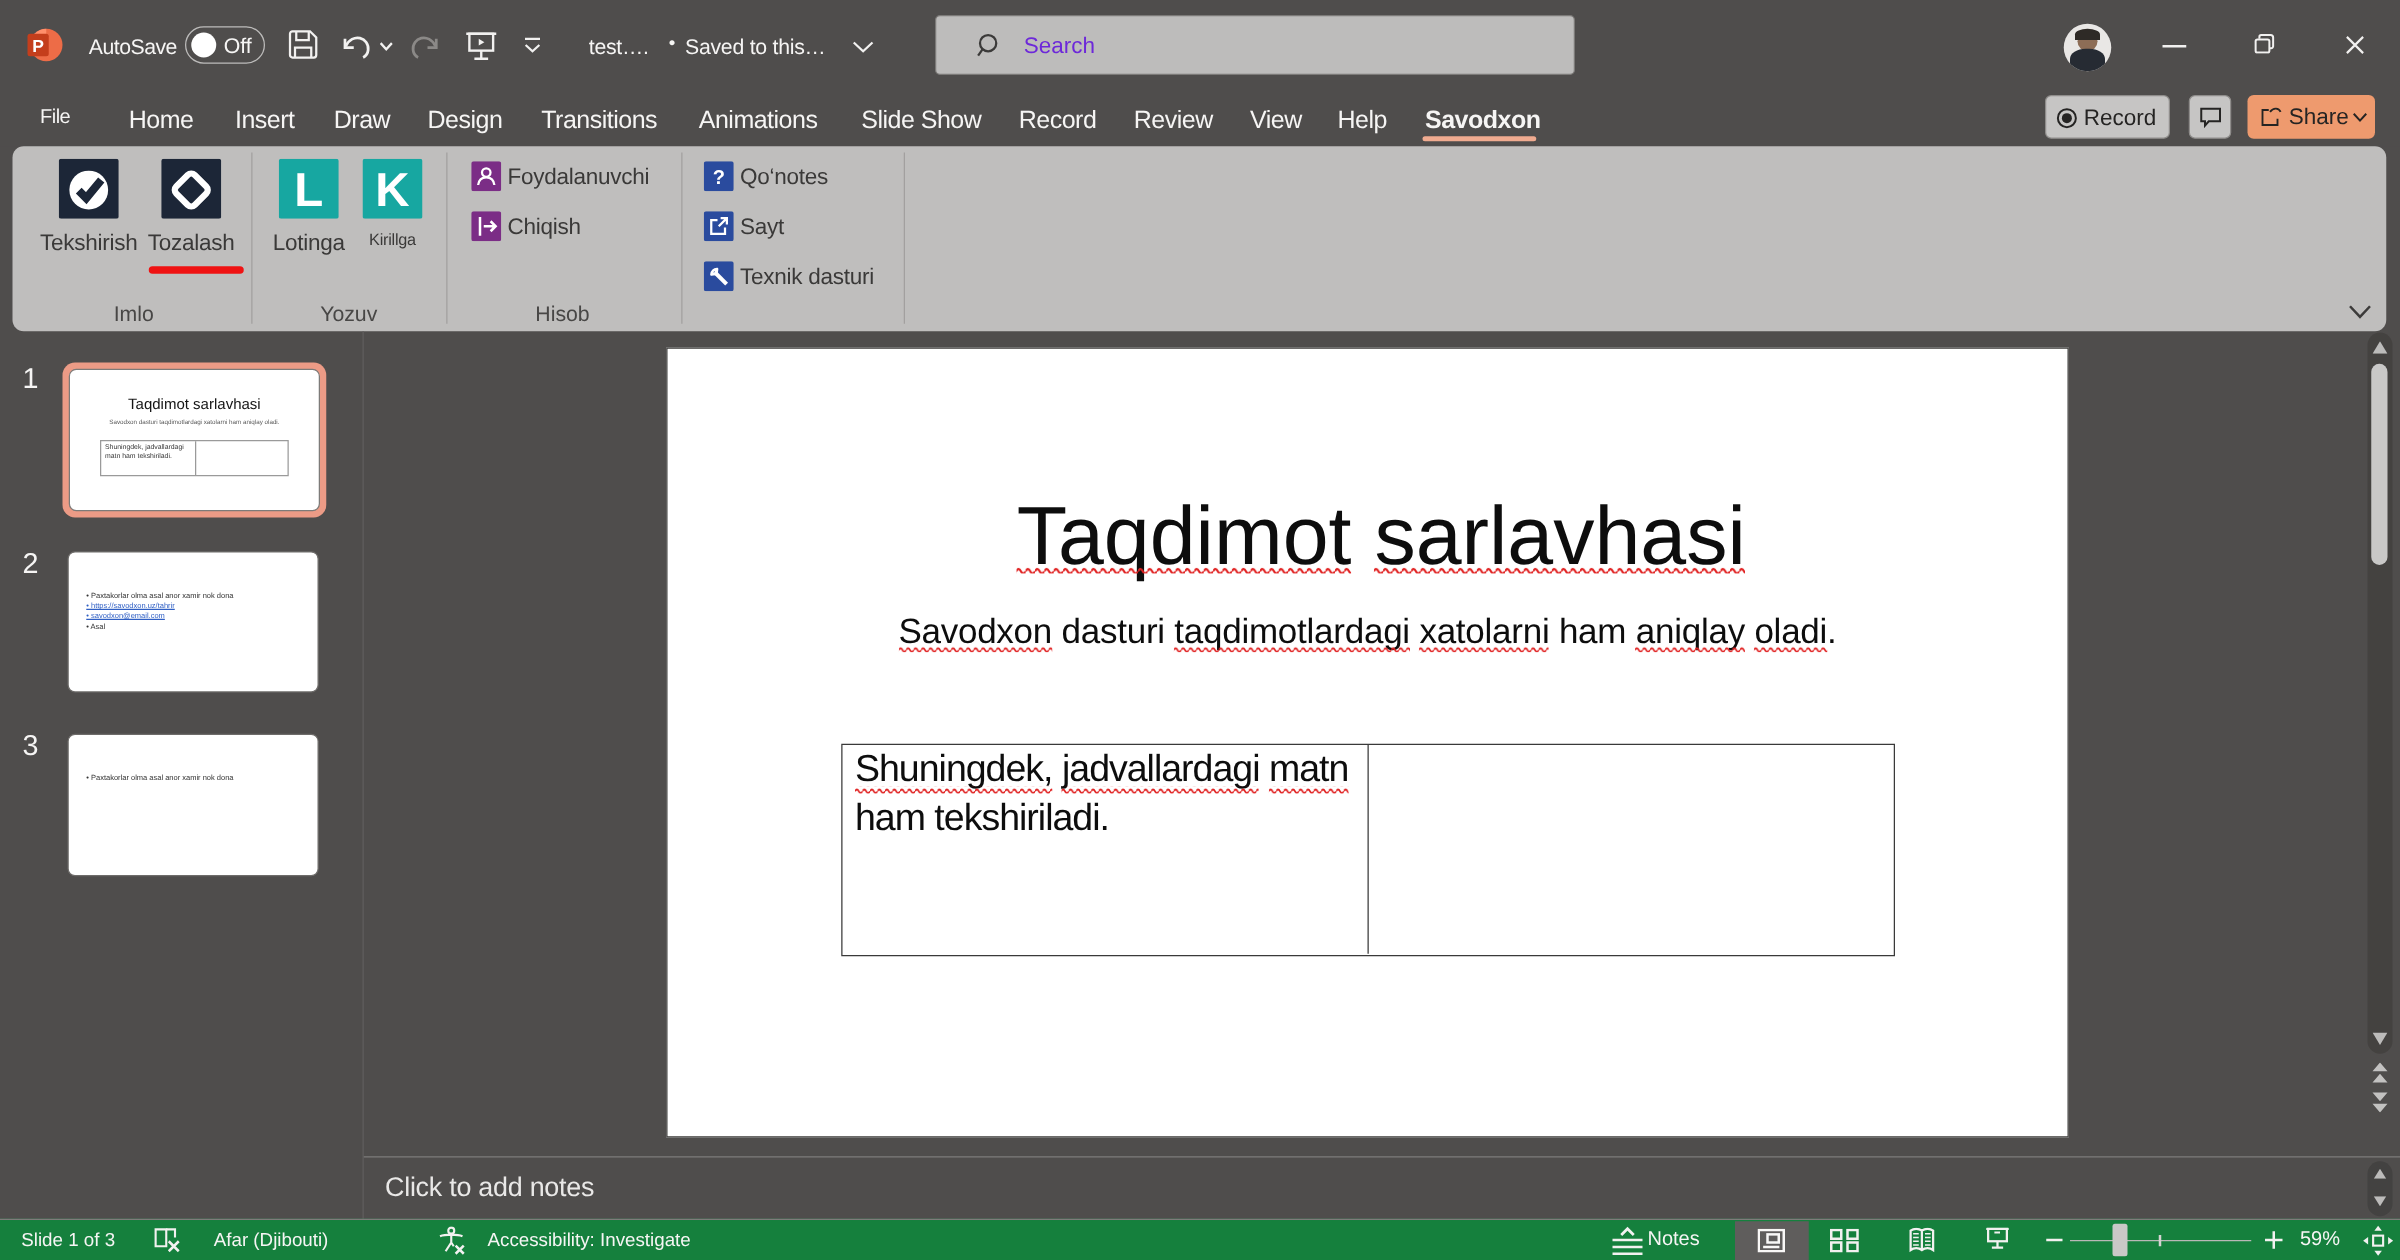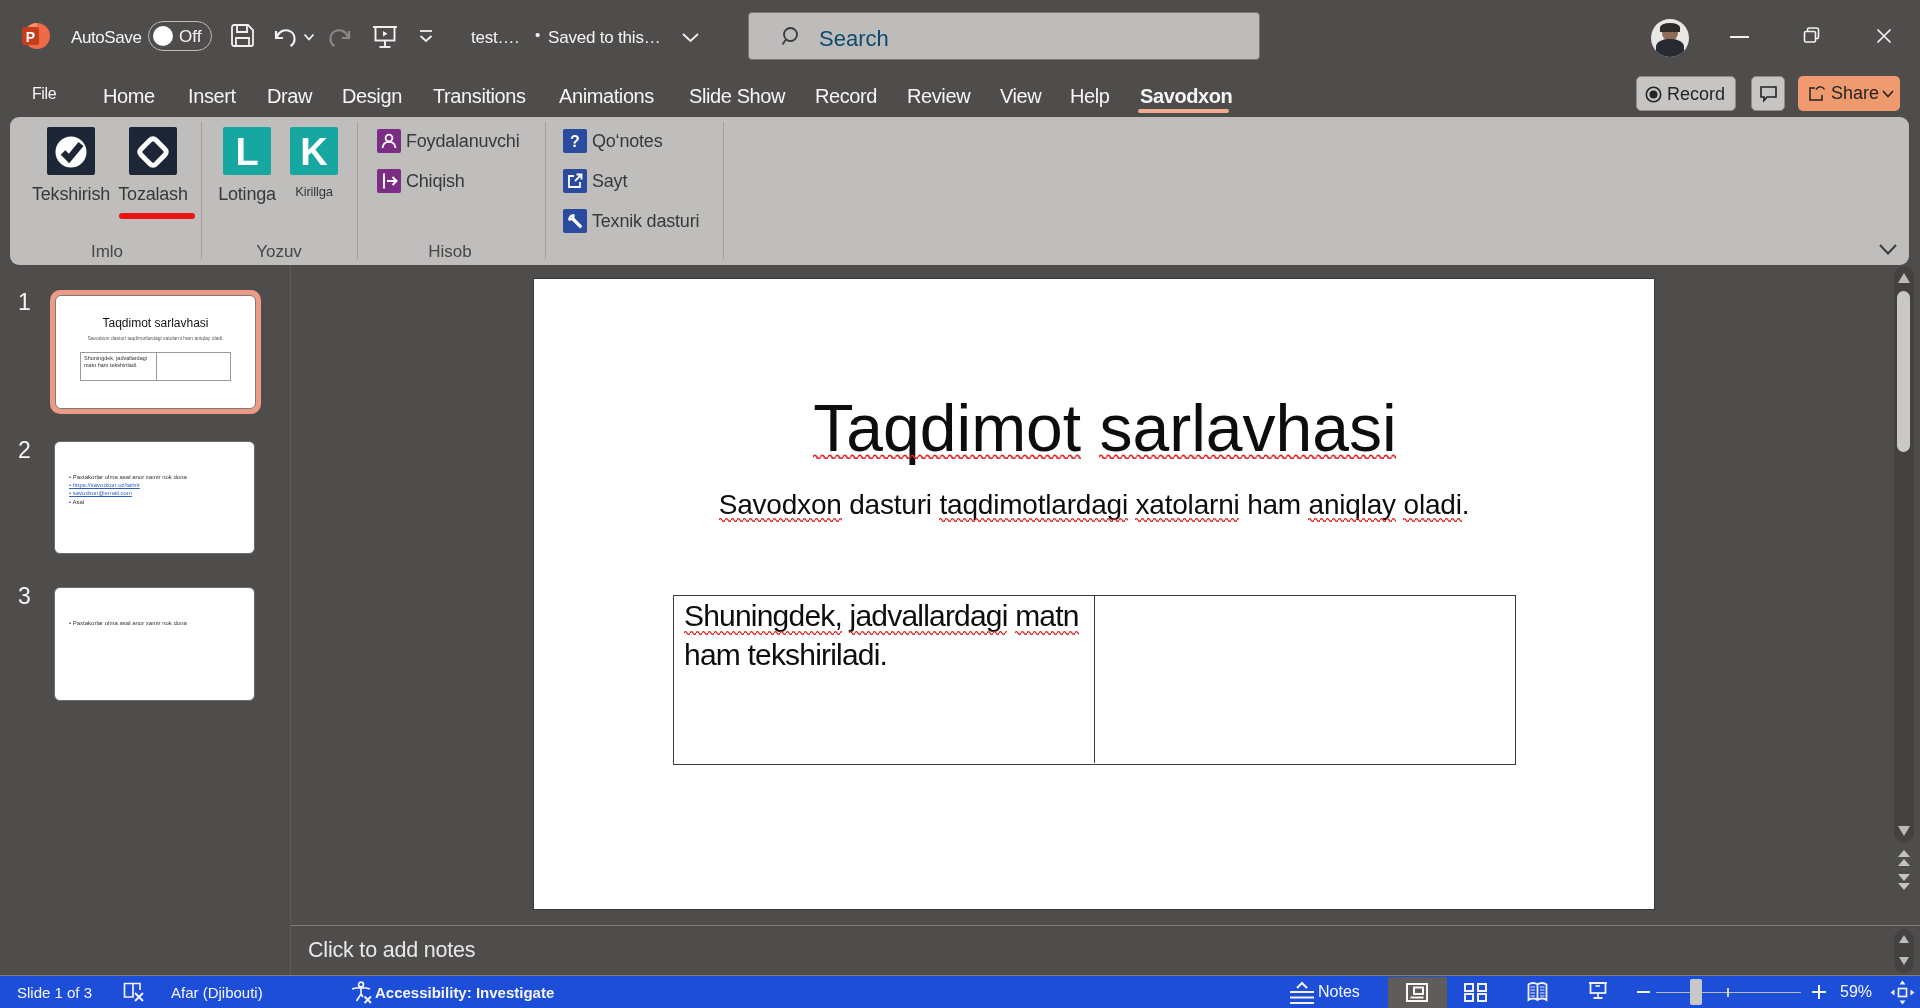--- a/index.html
+++ b/index.html
@@ -61,21 +61,21 @@
   <div class="a white" style="left:548px;top:28px;font-size:17px;letter-spacing:-0.2px">Saved to this…</div>
   <svg class="a" style="left:681px;top:32px" width="19" height="11" viewBox="0 0 19 11" fill="none" stroke="#f2f1f0" stroke-width="1.8">
       <path d="M2 2 L9.5 9 L17 2"></path>
     </svg>
 
   <div class="a" style="left:748px;top:12px;width:512px;height:48px;background:#bdbcbb;border:1px solid #7c7a78;border-radius:4px">
     <svg class="a" style="left:31px;top:12px" width="24" height="24" viewBox="0 0 24 24" fill="none" stroke="#3b3a39" stroke-width="1.8">
       <circle cx="10.5" cy="9.5" r="6.5"></circle>
         <path d="M6 14.5 L2.5 19.5"></path>
     </svg>
-    <div class="a" style="left:70px;top:13px;font-size:22px;color:#0c4a6e">Search</div>
+    <div class="a" style="left:70px;top:13px;font-size:18px;color:#6d28d9">Search</div>
   </div>
 
   <div class="a" style="left:1651px;top:19px;width:38px;height:38px;border-radius:50%;background:#e9e7e5;overflow:hidden">
     <div class="a" style="left:11px;top:6px;width:16px;height:16px;border-radius:50%;background:#8d6d56"></div>
     <div class="a" style="left:9px;top:4px;width:20px;height:9px;border-radius:50% 50% 0 0;background:#2e2a26"></div>
     <div class="a" style="left:5px;top:20px;width:28px;height:18px;border-radius:45% 45% 0 0;background:#262b33"></div>
   </div>
 
   <div class="a" style="left:1730px;top:36px;width:19px;height:2px;background:#f2f1f0"></div>
   <svg class="a" style="left:1803px;top:27px" width="17" height="16" viewBox="0 0 17 16" fill="none" stroke="#f2f1f0" stroke-width="1.6">
@@ -296,34 +296,34 @@
 <div class="a" style="left:291px;top:925px;width:1629px;height:1px;background:#7e7c7b"></div>
 <div class="a" style="left:308px;top:938px;font-size:21.5px;letter-spacing:-0.2px;color:#e9e8e7">Click to add notes</div>
 <div class="a" style="left:1894px;top:929px;width:20px;height:44px;background:#434241;border-radius:10px"></div>
 <svg class="a" style="left:1899px;top:935px" width="10" height="8" viewBox="0 0 10 8">
     <path d="M5 0 L10 8 L0 8 Z" fill="#bcbbba"></path>
   </svg>
 <svg class="a" style="left:1899px;top:957px" width="10" height="8" viewBox="0 0 10 8">
     <path d="M0 0 L10 0 L5 8 Z" fill="#bcbbba"></path>
   </svg>
 
-<div class="a" id="status" style="left:0;top:975px;width:1920px;height:33px;background:#1d4ed8;border-top:1px solid #7e7c7b">
+<div class="a" id="status" style="left:0;top:975px;width:1920px;height:33px;background:#15803d;border-top:1px solid #7e7c7b">
   <div class="a white" style="left:17px;top:8px;font-size:15px">Slide 1 of 3</div>
   <svg class="a" style="left:123px;top:6px" width="23" height="20" viewBox="0 0 23 20" fill="none" stroke="#f2f1f0" stroke-width="1.7">
     <path d="M1.5 1.5 L10 1.5 L10 15 L1.5 15 Z"></path>
     <path d="M10 1.5 L17 1.5 L17 8"></path>
     <path d="M12 11 L20 19 M20 11 L12 19" stroke-width="2"></path>
   </svg>
   <div class="a white" style="left:171px;top:8px;font-size:15px">Afar (Djibouti)</div>
   <svg class="a" style="left:348px;top:5px" width="26" height="23" viewBox="0 0 26 23" fill="none" stroke="#f2f1f0" stroke-width="1.7">
     <circle cx="13" cy="3.5" r="2.4"></circle>
     <path d="M4 8 C8 6.3 18 6.3 22 8 M13 7.5 L13 13 M13 13 L8.5 20 M13 13 L15 16"></path>
     <path d="M16.5 15.5 L23 22 M23 15.5 L16.5 22" stroke-width="2"></path>
   </svg>
-  <div class="a white" style="left:375px;top:8px;font-size:15px;font-weight:bold">Accessibility: Investigate</div>
+  <div class="a white" style="left:390px;top:8px;font-size:15px;font-weight:normal">Accessibility: Investigate</div>
 
   <svg class="a" style="left:1289px;top:4px" width="26" height="25" viewBox="0 0 26 25" fill="none" stroke="#f2f1f0" stroke-width="2">
     <path d="M8 8 L13 3 L18 8" stroke-width="2.2"></path>
     <path d="M1 12 L25 12 M1 17.5 L25 17.5 M1 23 L25 23"></path>
   </svg>
   <div class="a white" style="left:1318px;top:7px;font-size:16px">Notes</div>
   <div class="a" style="left:1388px;top:1px;width:59px;height:32px;background:#5f5d5c"></div>
   <svg class="a" style="left:1406px;top:7px" width="22" height="19" viewBox="0 0 22 19" fill="none" stroke="#f9f8f7" stroke-width="2">
     <rect x="1" y="1" width="20" height="17"></rect>
     <rect x="8" y="4.5" width="9" height="6.5"></rect>

